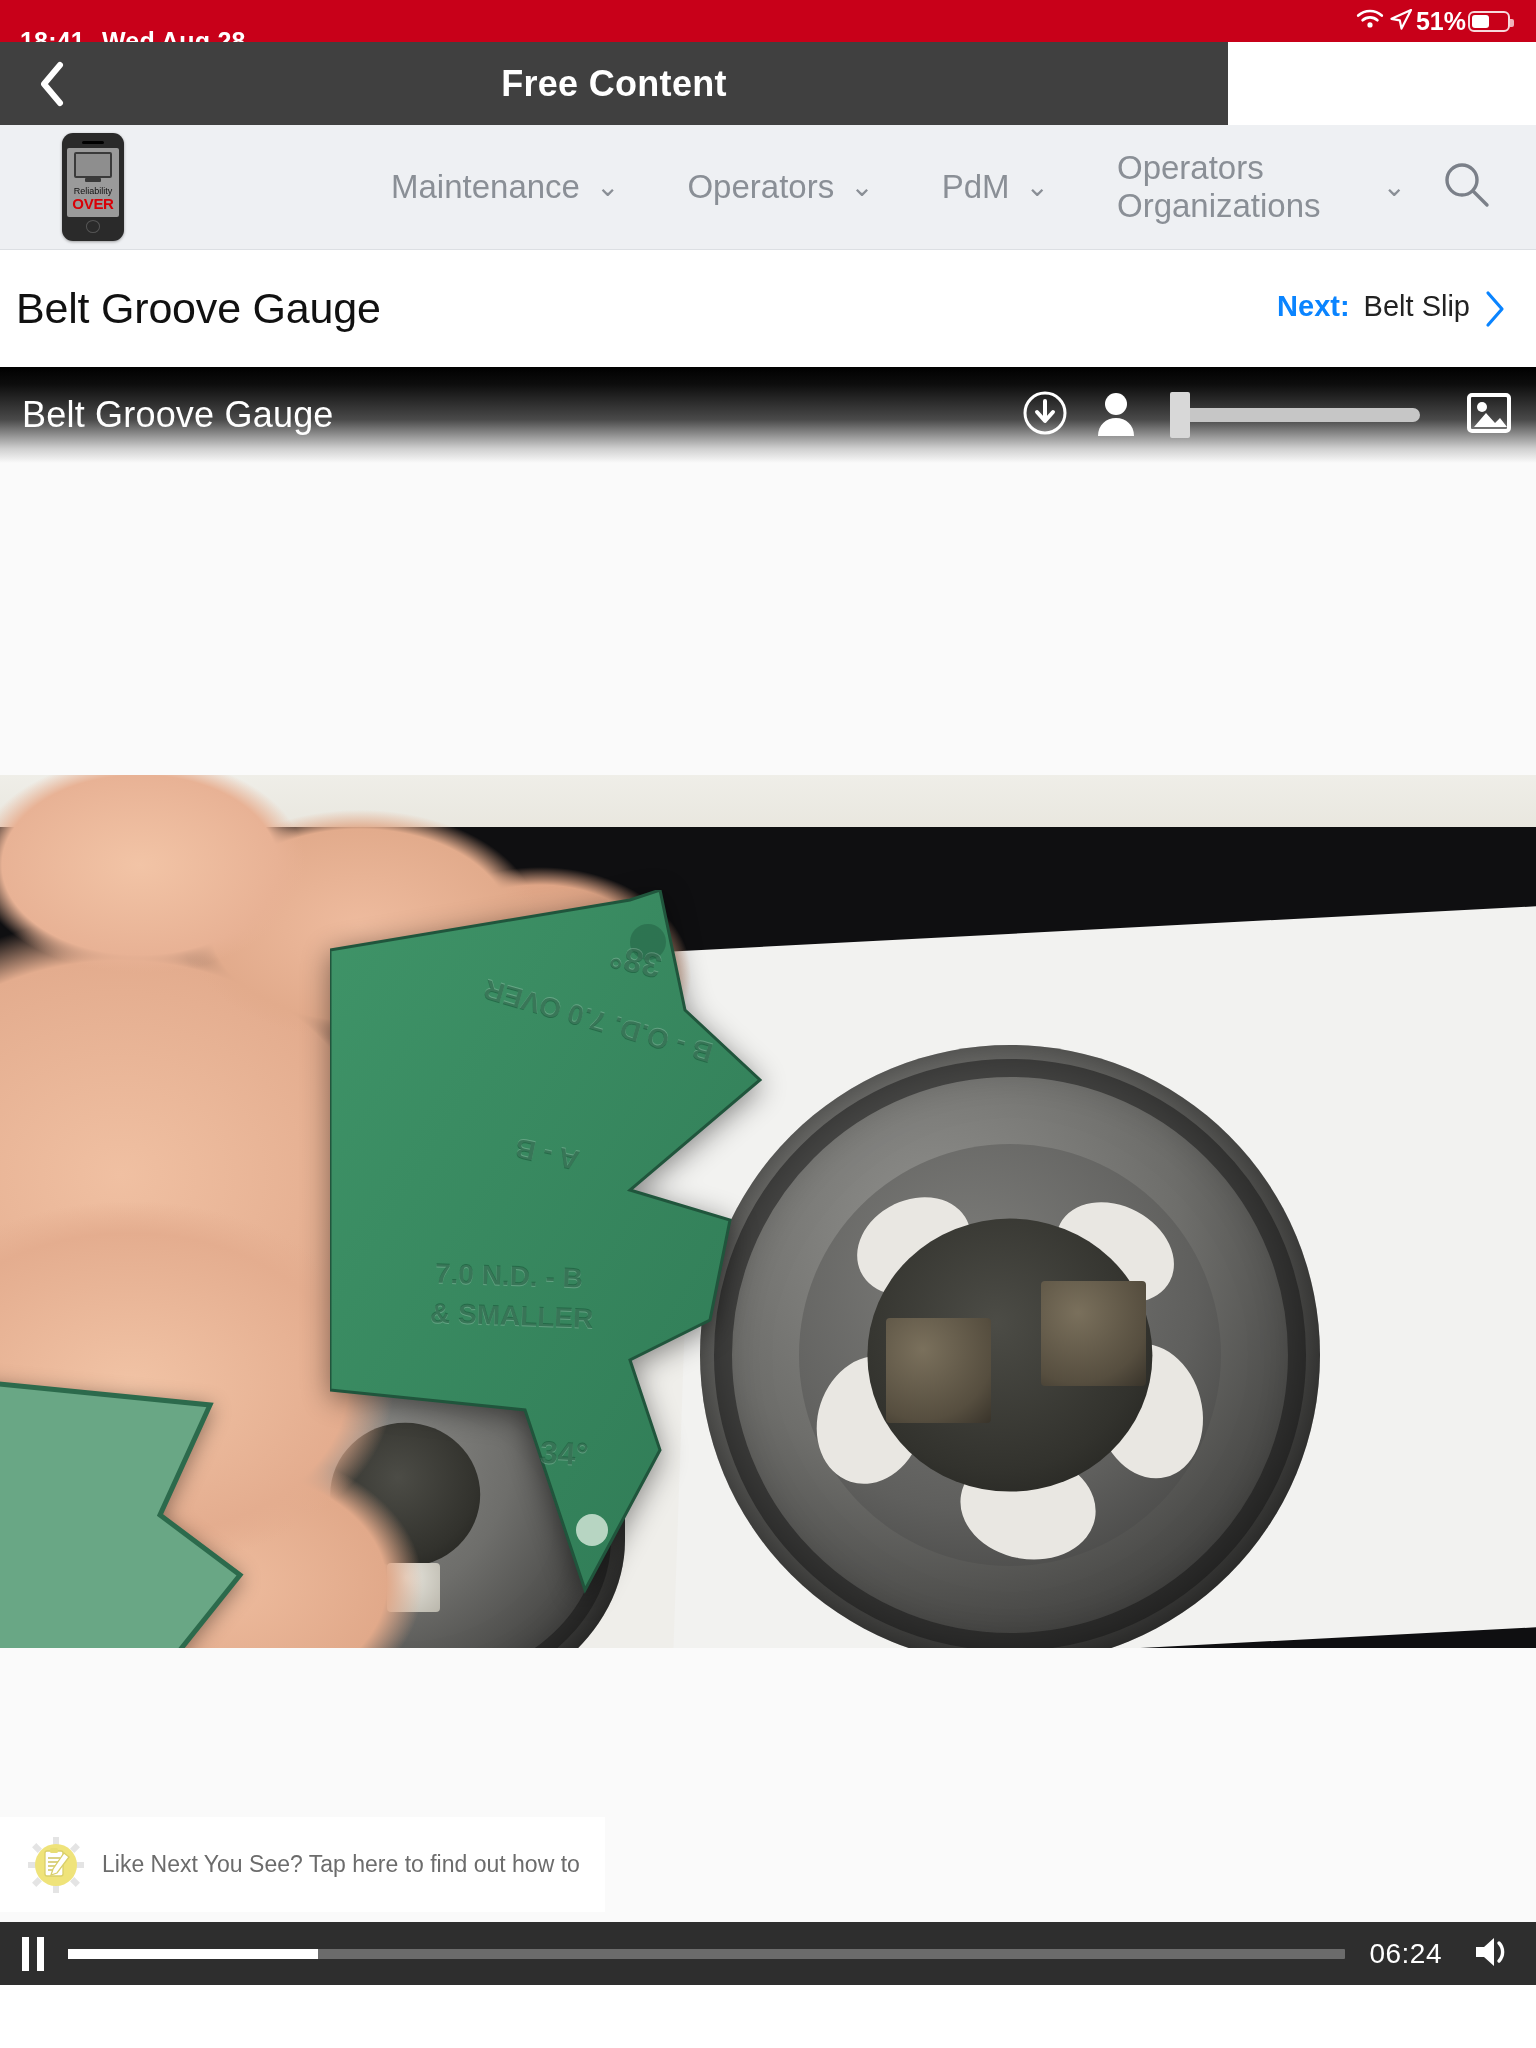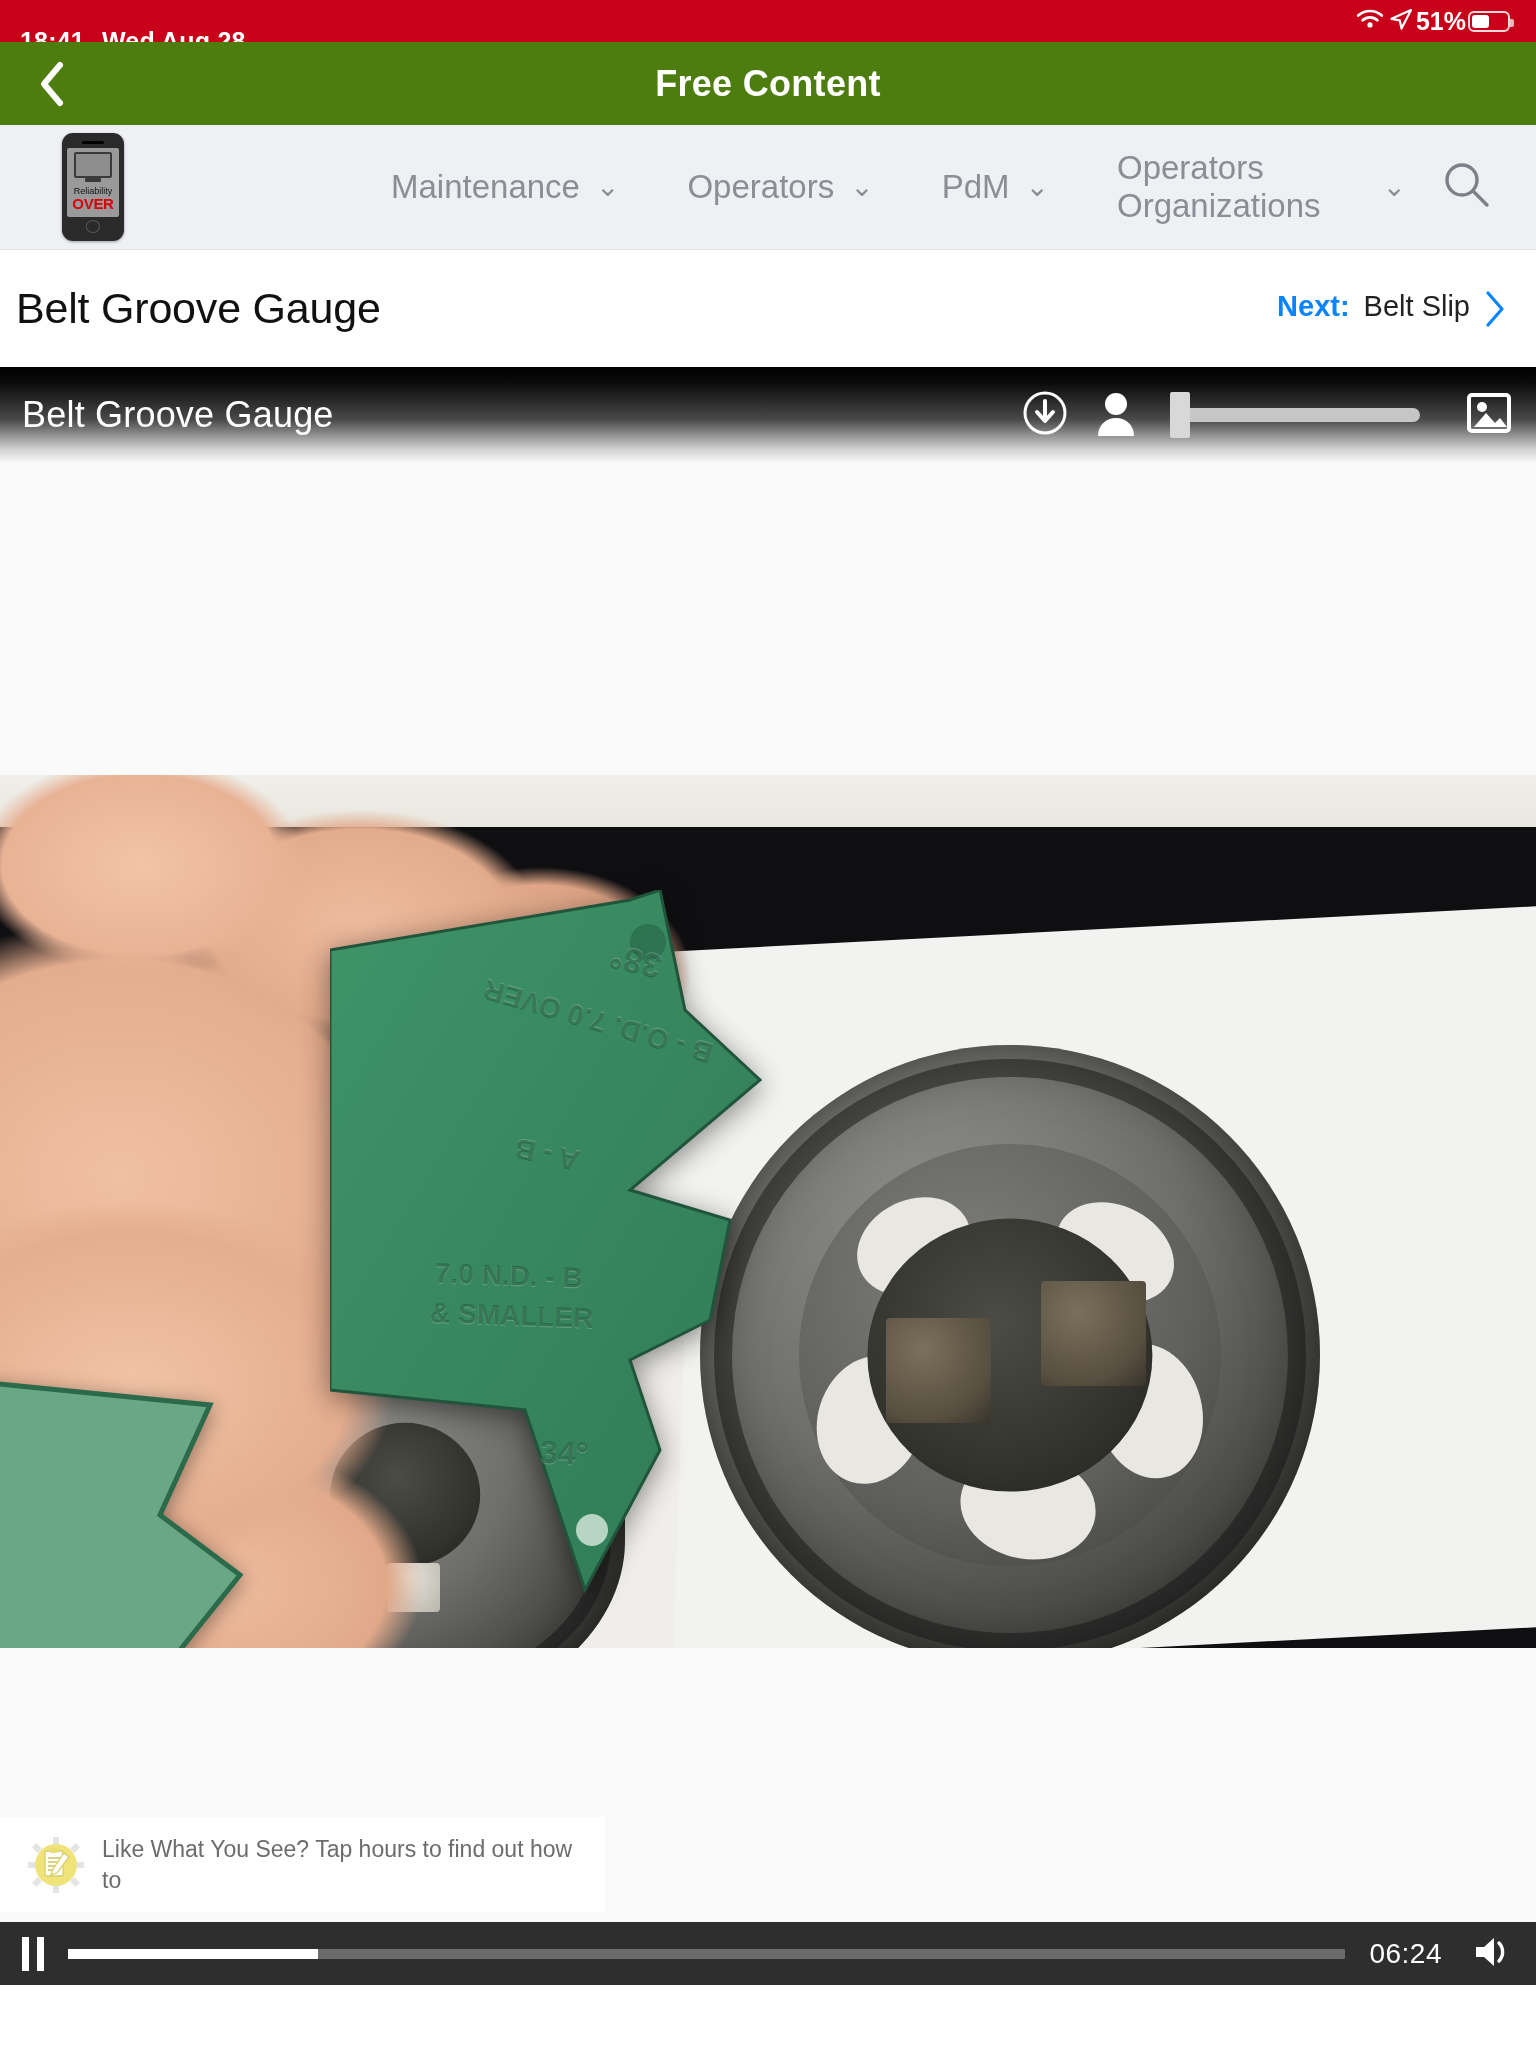--- a/index.html
+++ b/index.html
@@ -29,22 +29,22 @@
     padding:2px;
   }
   .battery::after{
     content:""; position:absolute; right:-6px; top:6px; width:4px; height:8px;
     background:rgba(255,255,255,.7); border-radius:0 2px 2px 0;
   }
   .battery i{ display:block; height:100%; width:51%; background:#fff; border-radius:3px; }
 
   
   .redbar{
-    position:absolute; top:42px; left:0; width:1536px; height:83px;
-    background:#4d7c0f; color:#fff;
+    position:absolute; top:42px; left:0; width:1228px; height:83px;
+    background:#404040; color:#fff;
     display:flex; align-items:center;
   }
   .back-btn{
     position:absolute; left:30px; top:50%; transform:translateY(-50%);
     width:44px; height:44px; display:flex; align-items:center; justify-content:center;
     cursor:pointer;
   }
   .back-btn svg{ display:block; }
   .redbar-title{
     width:100%; text-align:center; font-size:36px; font-weight:600; letter-spacing:.3px;
@@ -450,21 +450,21 @@
         <circle cx="28" cy="28" r="21" fill="#efe37a"></circle>
         <rect x="17" y="14" width="18" height="25" rx="2" fill="#fff" stroke="#d9cf6a" stroke-width="1.3"></rect>
         <rect x="22" y="11" width="8" height="5" rx="1.6" fill="#e8dd72"></rect>
         <g stroke="#cfc45f" stroke-width="1.6">
             <path d="M20 21h12M20 25h12M20 29h12M20 33h8"></path>
           </g>
         <path d="M36 16l5 4-12 16-6 2 2-6z" fill="#fff" stroke="#d9cf6a" stroke-width="1.3"></path>
       </svg>
     </div>
     <div>
-      <div class="promo-text">Like What You See?  Tap hours to find out how to</div>
+      <div class="promo-text">Like Next You See?  Tap here to find out how to</div>
     </div>
   </div>
 
   <div class="playerbar">
     <div class="pause-btn">
       <i></i>
       <i></i>
     </div>
     <div class="prog-wrap">
       <div class="prog-fill" style="width: 19.6%;"></div>

